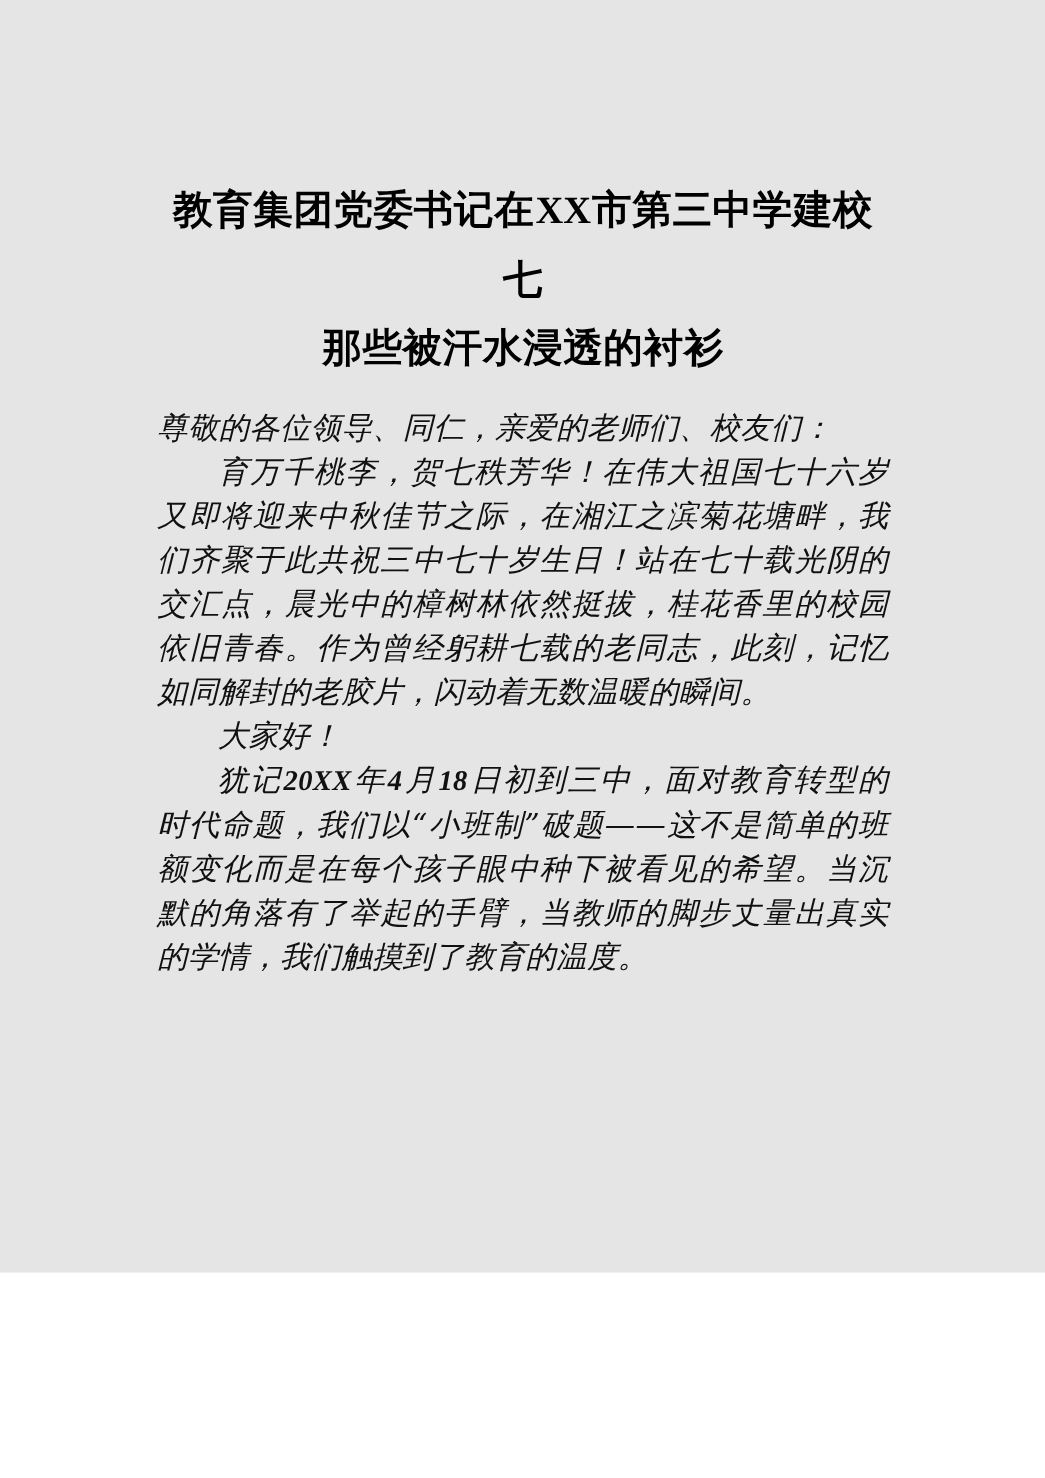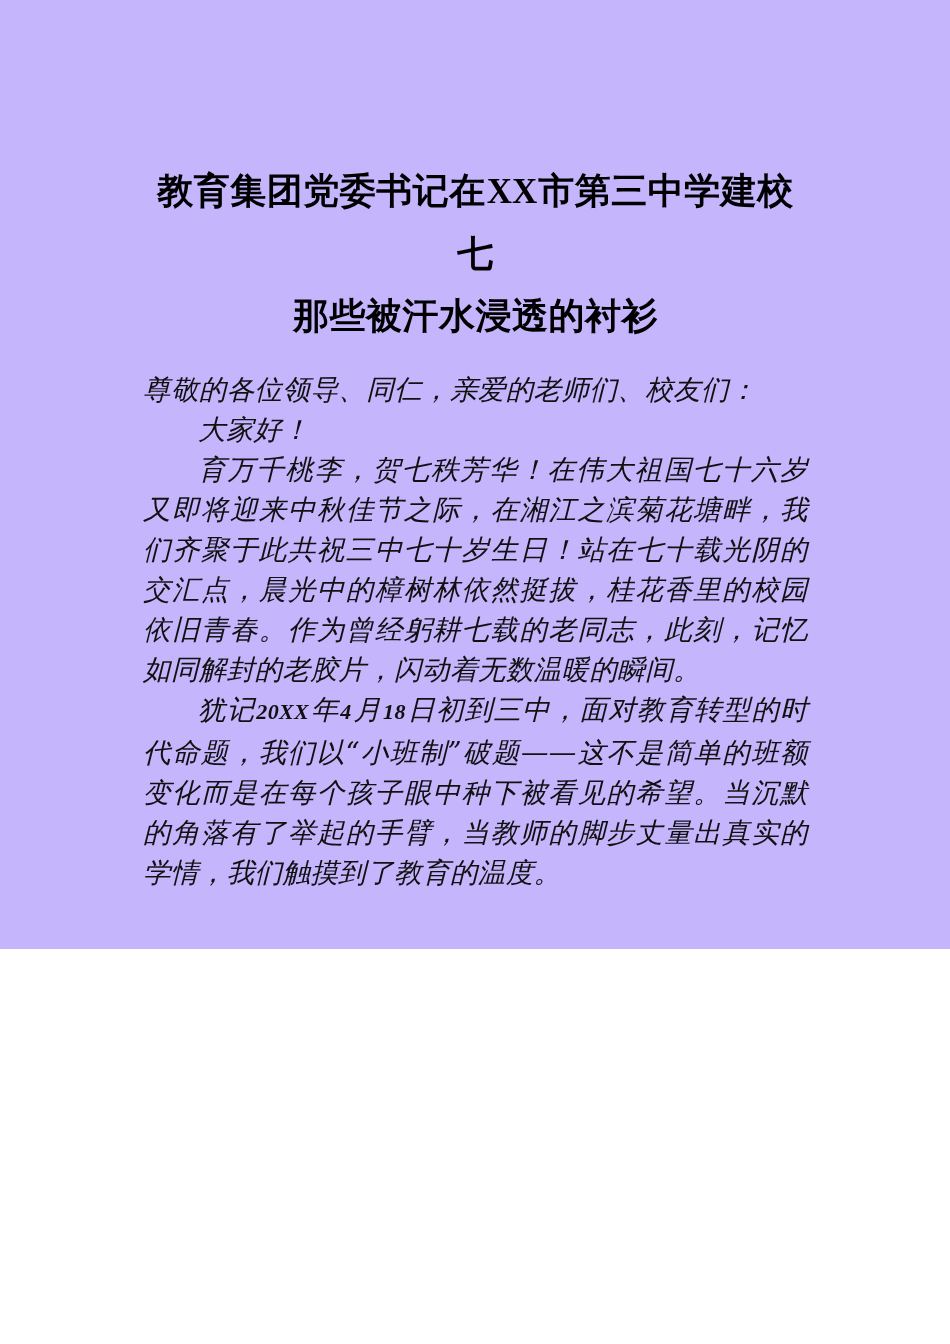--- a/index.html
+++ b/index.html
@@ -4,22 +4,22 @@
 <style>
   html, body {
     margin: 0;
     padding: 0;
     background: #ffffff;
   }
 
   .page {
     position: relative;
     width: 950px;
-    height: 949px;
-    background: #c4b5fd;
+    height: 1157px;
+    background: #e5e5e5;
     overflow: hidden;
     box-sizing: border-box;
   }
 
   .content {
     position: absolute;
     left: 143px;
     top: 160px;
     width: 665px;
   }
@@ -67,42 +67,42 @@
     font-weight: 400;
     font-style: italic;
     -webkit-font-smoothing: antialiased;
   }
 
   p.para.indent {
     text-indent: 2em;
   }
 
   p.para .lat {
-    font-size: 22px;
+    font-size: 26px;
     letter-spacing: 0.3px;
   }
 </style>
 </head>
 <body>
 
 <div class="page">
   <div class="content">
 
     <h1 class="doc-title">
       <span>教育集团党委书记在<span class="lat">XX</span>市第三中学建校七</span><br>
       <span>那些被汗水浸透的衬衫</span>
     </h1>
 
     <div class="body-block">
 
       <p class="para">尊敬的各位领导、同仁，亲爱的老师们、校友们：</p>
 
+      <p class="para indent">育万千桃李，贺七秩芳华！在伟大祖国七十六岁又即将迎来中秋佳节之际，在湘江之滨菊花塘畔，我们齐聚于此共祝三中七十岁生日！站在七十载光阴的交汇点，晨光中的樟树林依然挺拔，桂花香里的校园依旧青春。作为曾经躬耕七载的老同志，此刻，记忆如同解封的老胶片，闪动着无数温暖的瞬间。</p>
+
       <p class="para indent">大家好！</p>
-
-      <p class="para indent">育万千桃李，贺七秩芳华！在伟大祖国七十六岁又即将迎来中秋佳节之际，在湘江之滨菊花塘畔，我们齐聚于此共祝三中七十岁生日！站在七十载光阴的交汇点，晨光中的樟树林依然挺拔，桂花香里的校园依旧青春。作为曾经躬耕七载的老同志，此刻，记忆如同解封的老胶片，闪动着无数温暖的瞬间。</p>
 
       <p class="para indent">犹记<span class="lat">20XX</span>年<span class="lat">4</span>月<span class="lat">18</span>日初到三中，面对教育转型的时代命题，我们以“小班制”破题——这不是简单的班额变化而是在每个孩子眼中种下被看见的希望。当沉默的角落有了举起的手臂，当教师的脚步丈量出真实的学情，我们触摸到了教育的温度。</p>
 
 
 
     </div>
   </div>
 </div>
 
 </body></html>

